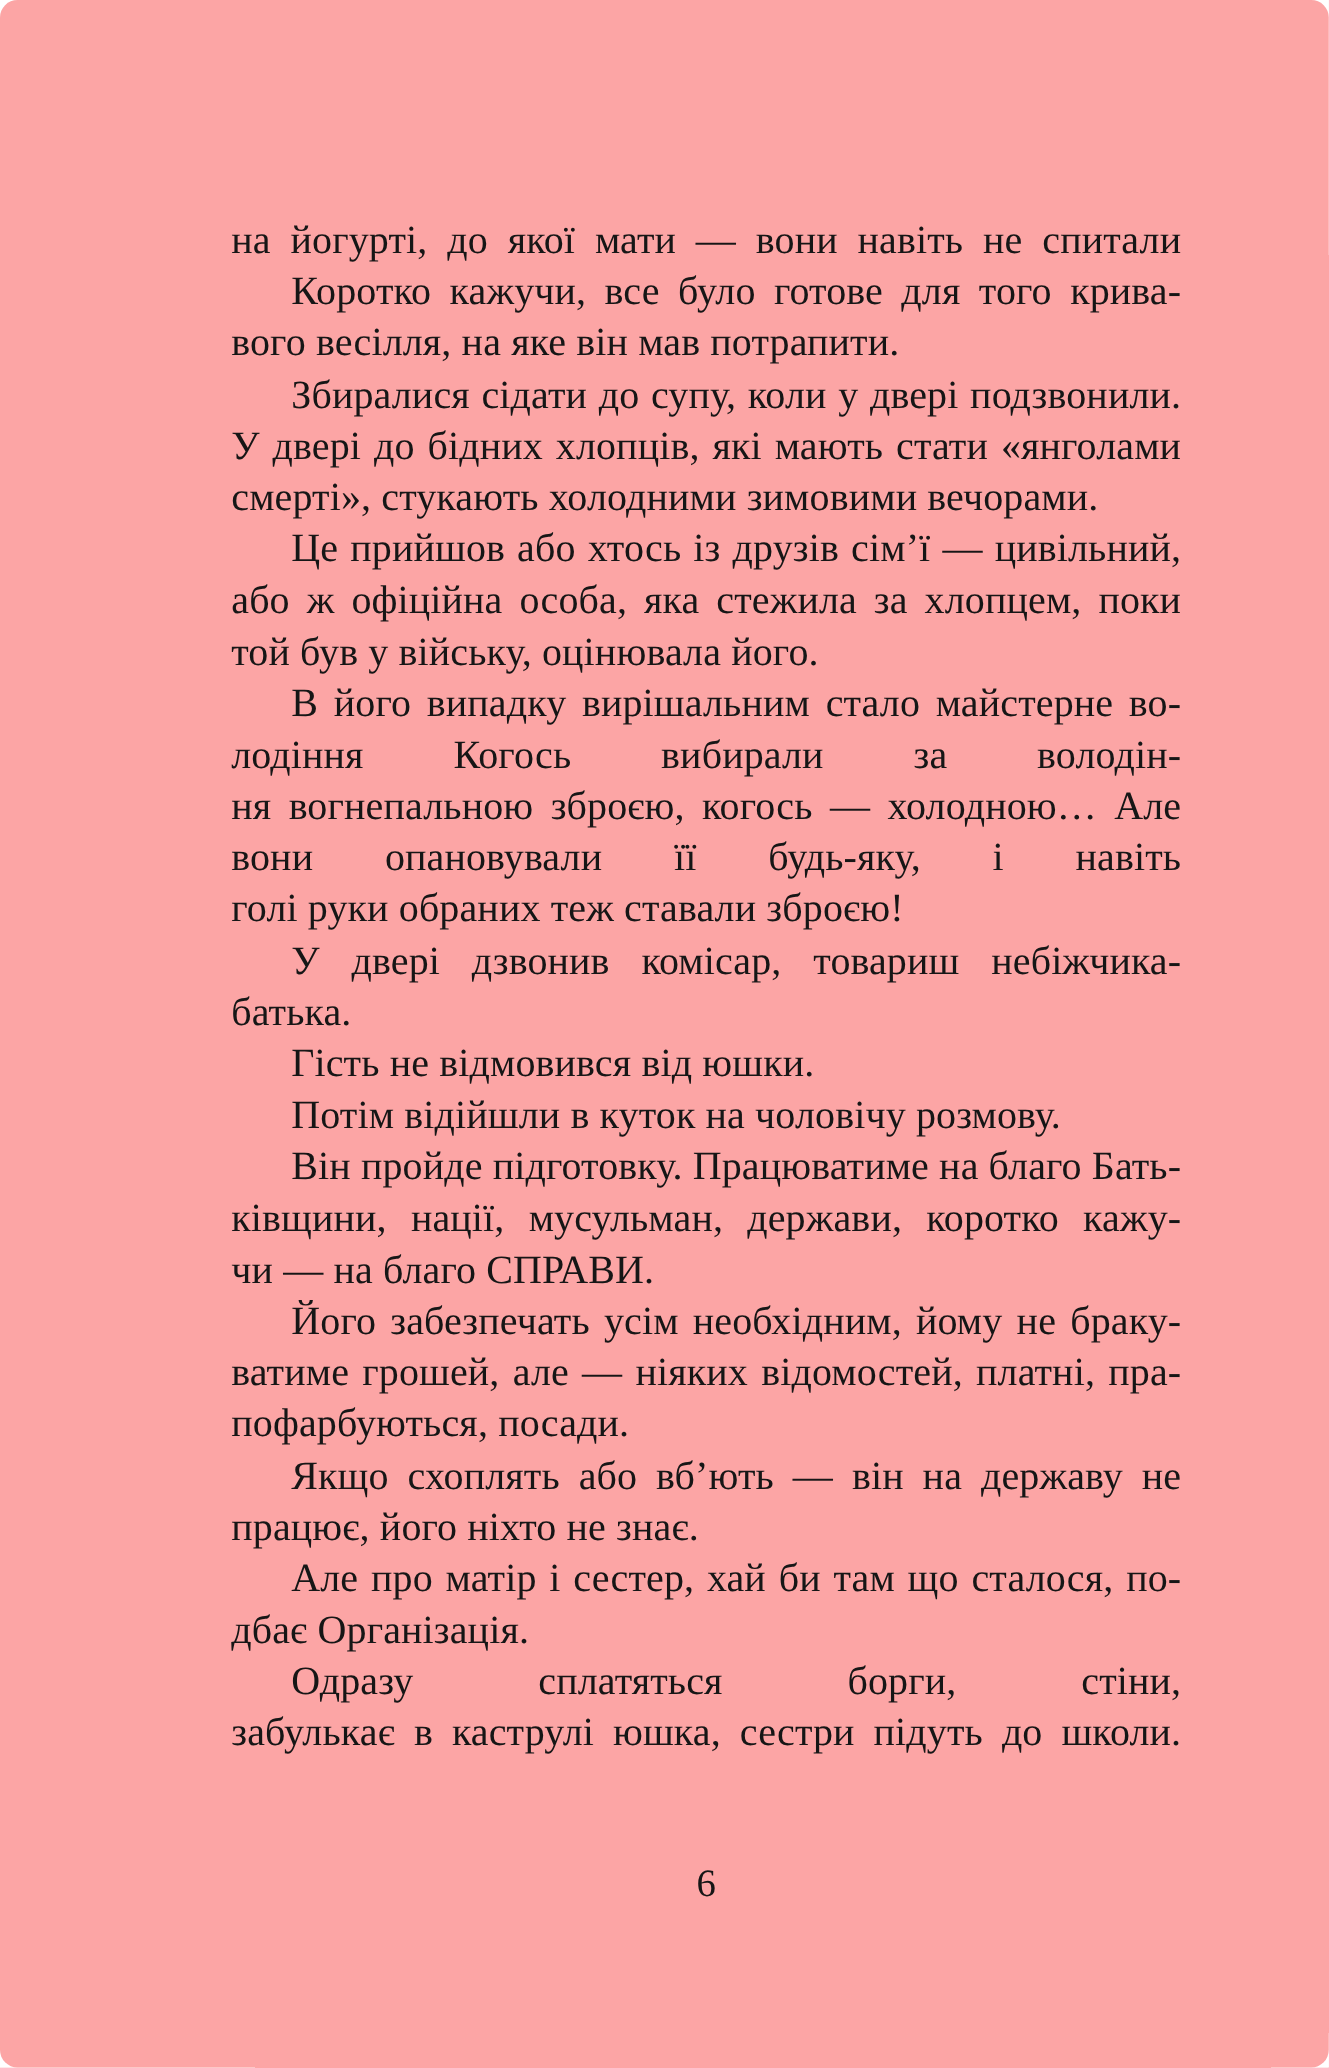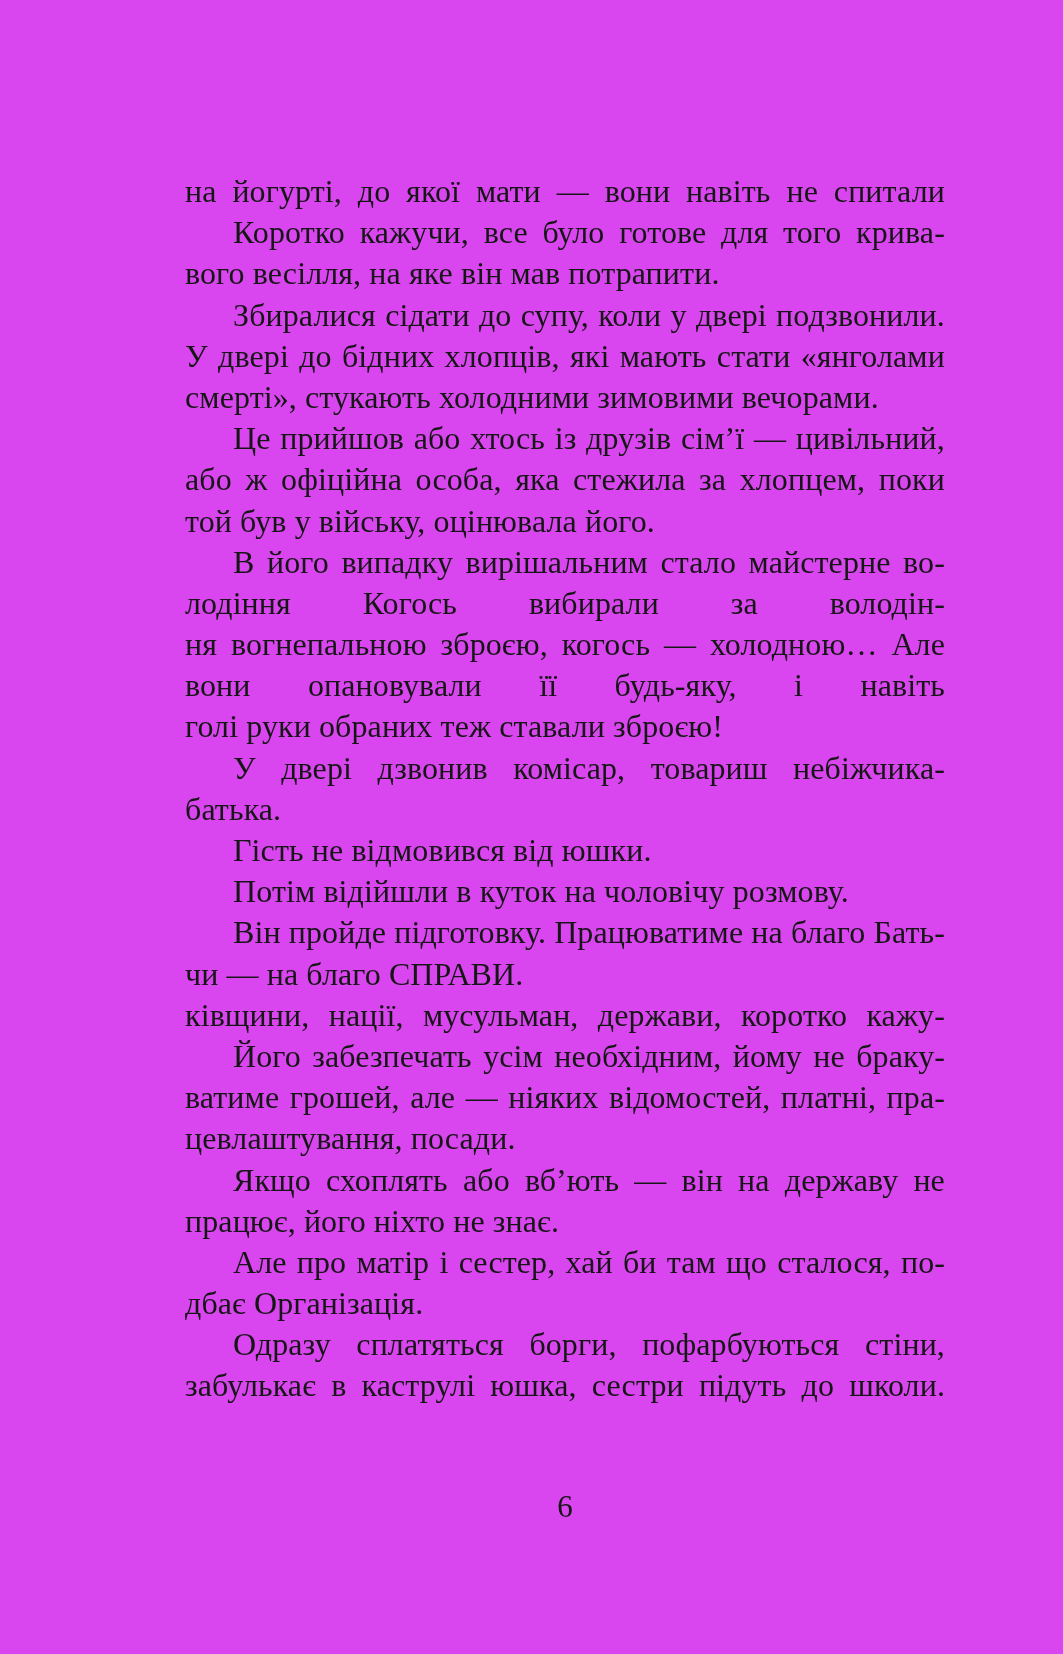--- a/index.html
+++ b/index.html
@@ -12,21 +12,22 @@
     position: relative;
     width: 1063px;
     height: 1654px;
     overflow: hidden;
     font-family: "Liberation Serif", "DejaVu Serif", serif;
     color: #161616;
   }
   .page {
     position: absolute;
     inset: 0;
-    background: #d946ef;
+    background: #fca5a5;
+    border-radius: 14px;
   }
   .text-block {
     position: absolute;
     left: 185px;
     top: 171px;
     width: 760px;
   }
   .line {
     height: 41.2px;
     font-size: 32px;
@@ -174,49 +175,49 @@
       <div class="line indent">Потім відійшли в куток на чоловічу розмову.</div>
       <div class="line justify indent">
         <span>Він</span>
         <span>пройде</span>
         <span>підготовку.</span>
         <span>Працюватиме</span>
         <span>на</span>
         <span>благо</span>
         <span>Бать-</span>
       </div>
-      <div class="line">чи — на благо СПРАВИ.</div>
       <div class="line justify">
         <span>ківщини,</span>
         <span>нації,</span>
         <span>мусульман,</span>
         <span>держави,</span>
         <span>коротко</span>
         <span>кажу-</span>
       </div>
+      <div class="line">чи — на благо СПРАВИ.</div>
       <div class="line justify indent">
         <span>Його</span>
         <span>забезпечать</span>
         <span>усім</span>
         <span>необхідним,</span>
         <span>йому</span>
         <span>не</span>
         <span>браку-</span>
       </div>
       <div class="line justify">
         <span>ватиме</span>
         <span>грошей,</span>
         <span>але</span>
         <span>—</span>
         <span>ніяких</span>
         <span>відомостей,</span>
         <span>платні,</span>
         <span>пра-</span>
       </div>
-      <div class="line">цевлаштування, посади.</div>
+      <div class="line">пофарбуються, посади.</div>
       <div class="line justify indent">
         <span>Якщо</span>
         <span>схоплять</span>
         <span>або</span>
         <span>вб’ють</span>
         <span>—</span>
         <span>він</span>
         <span>на</span>
         <span>державу</span>
         <span>не</span>
@@ -233,21 +234,20 @@
         <span>там</span>
         <span>що</span>
         <span>сталося,</span>
         <span>по-</span>
       </div>
       <div class="line">дбає Організація.</div>
       <div class="line justify indent">
         <span>Одразу</span>
         <span>сплатяться</span>
         <span>борги,</span>
-        <span>пофарбуються</span>
         <span>стіни,</span>
       </div>
       <div class="line justify">
         <span>забулькає</span>
         <span>в</span>
         <span>каструлі</span>
         <span>юшка,</span>
         <span>сестри</span>
         <span>підуть</span>
         <span>до</span>

